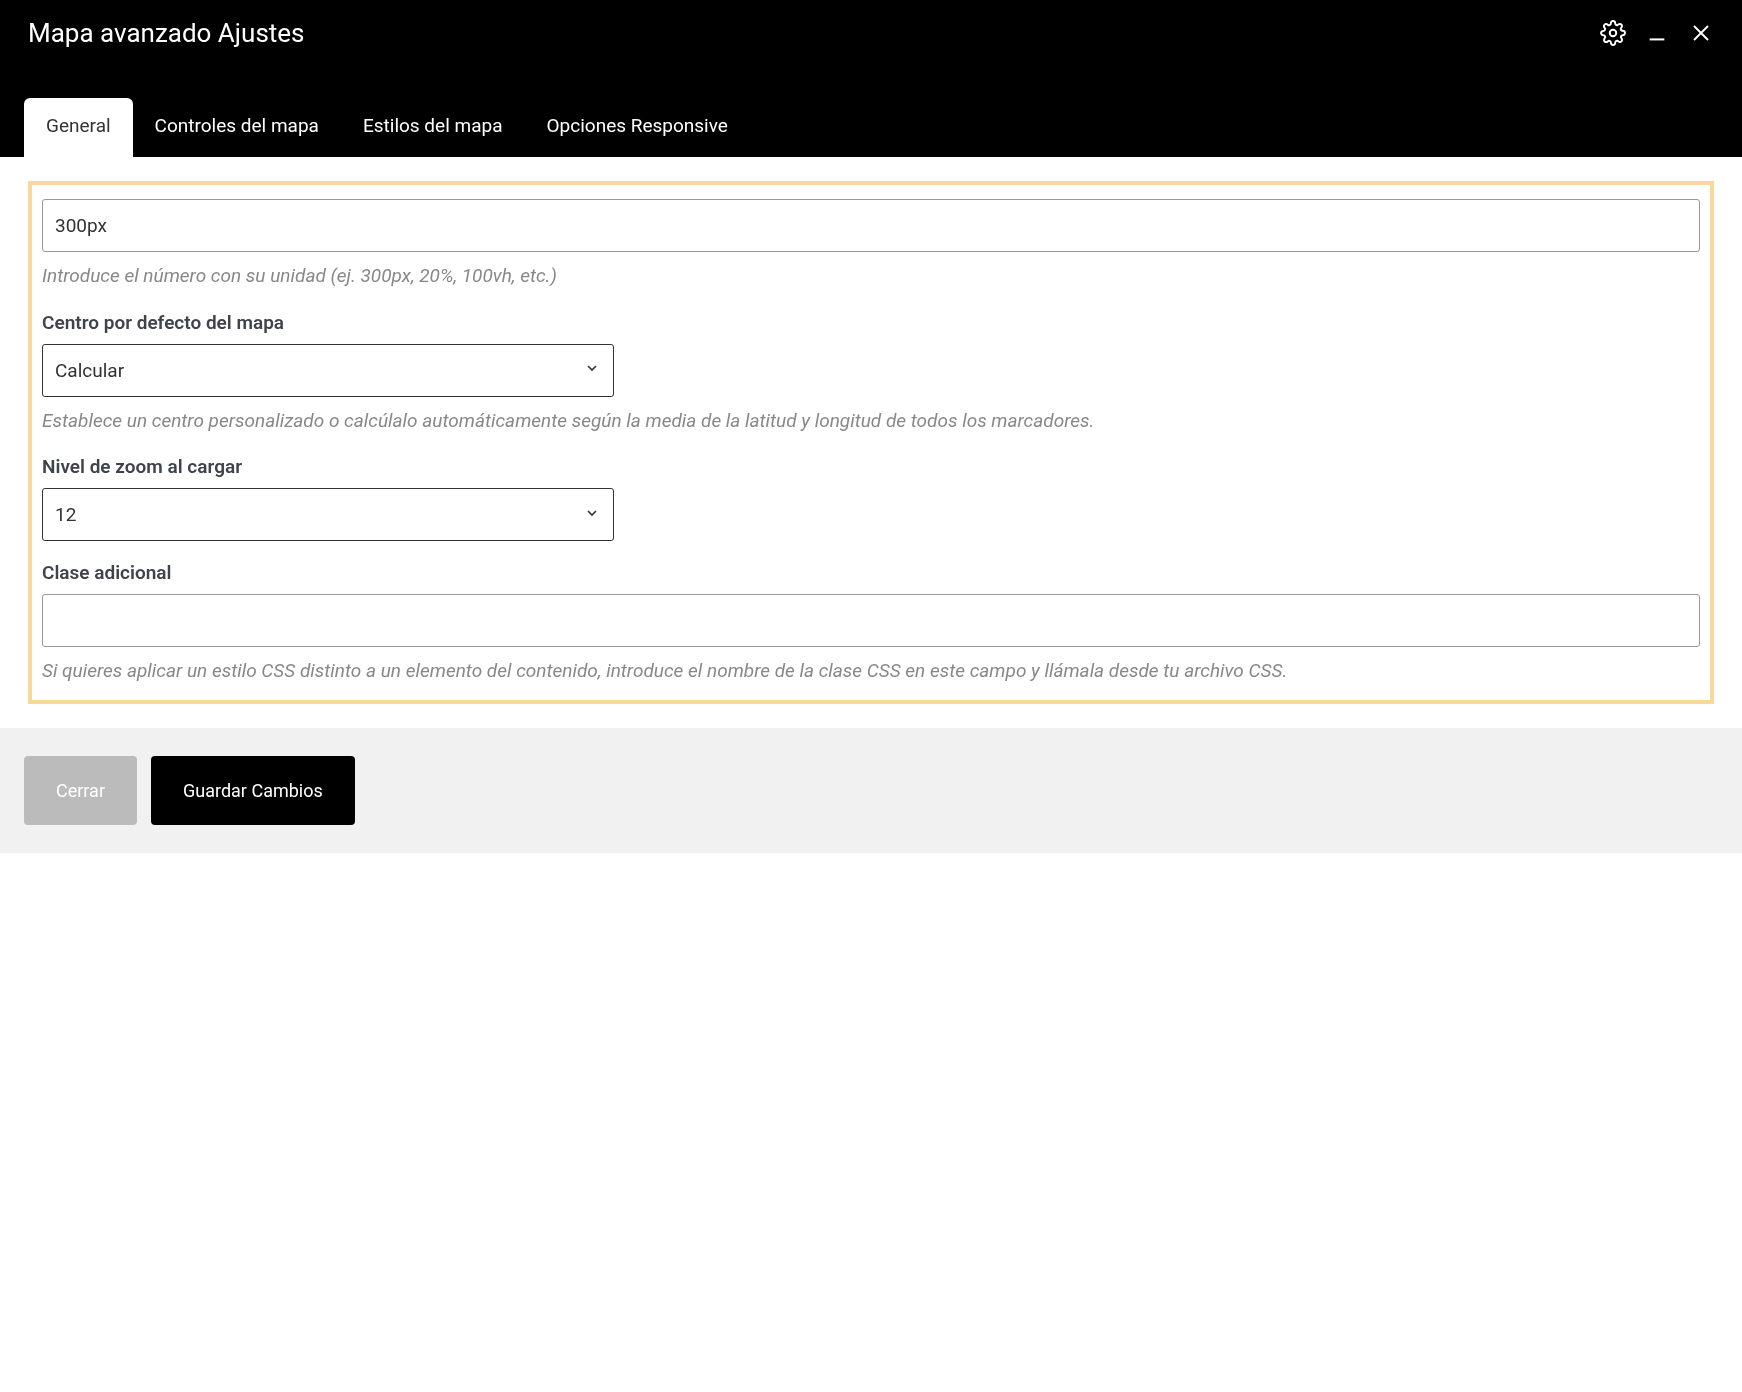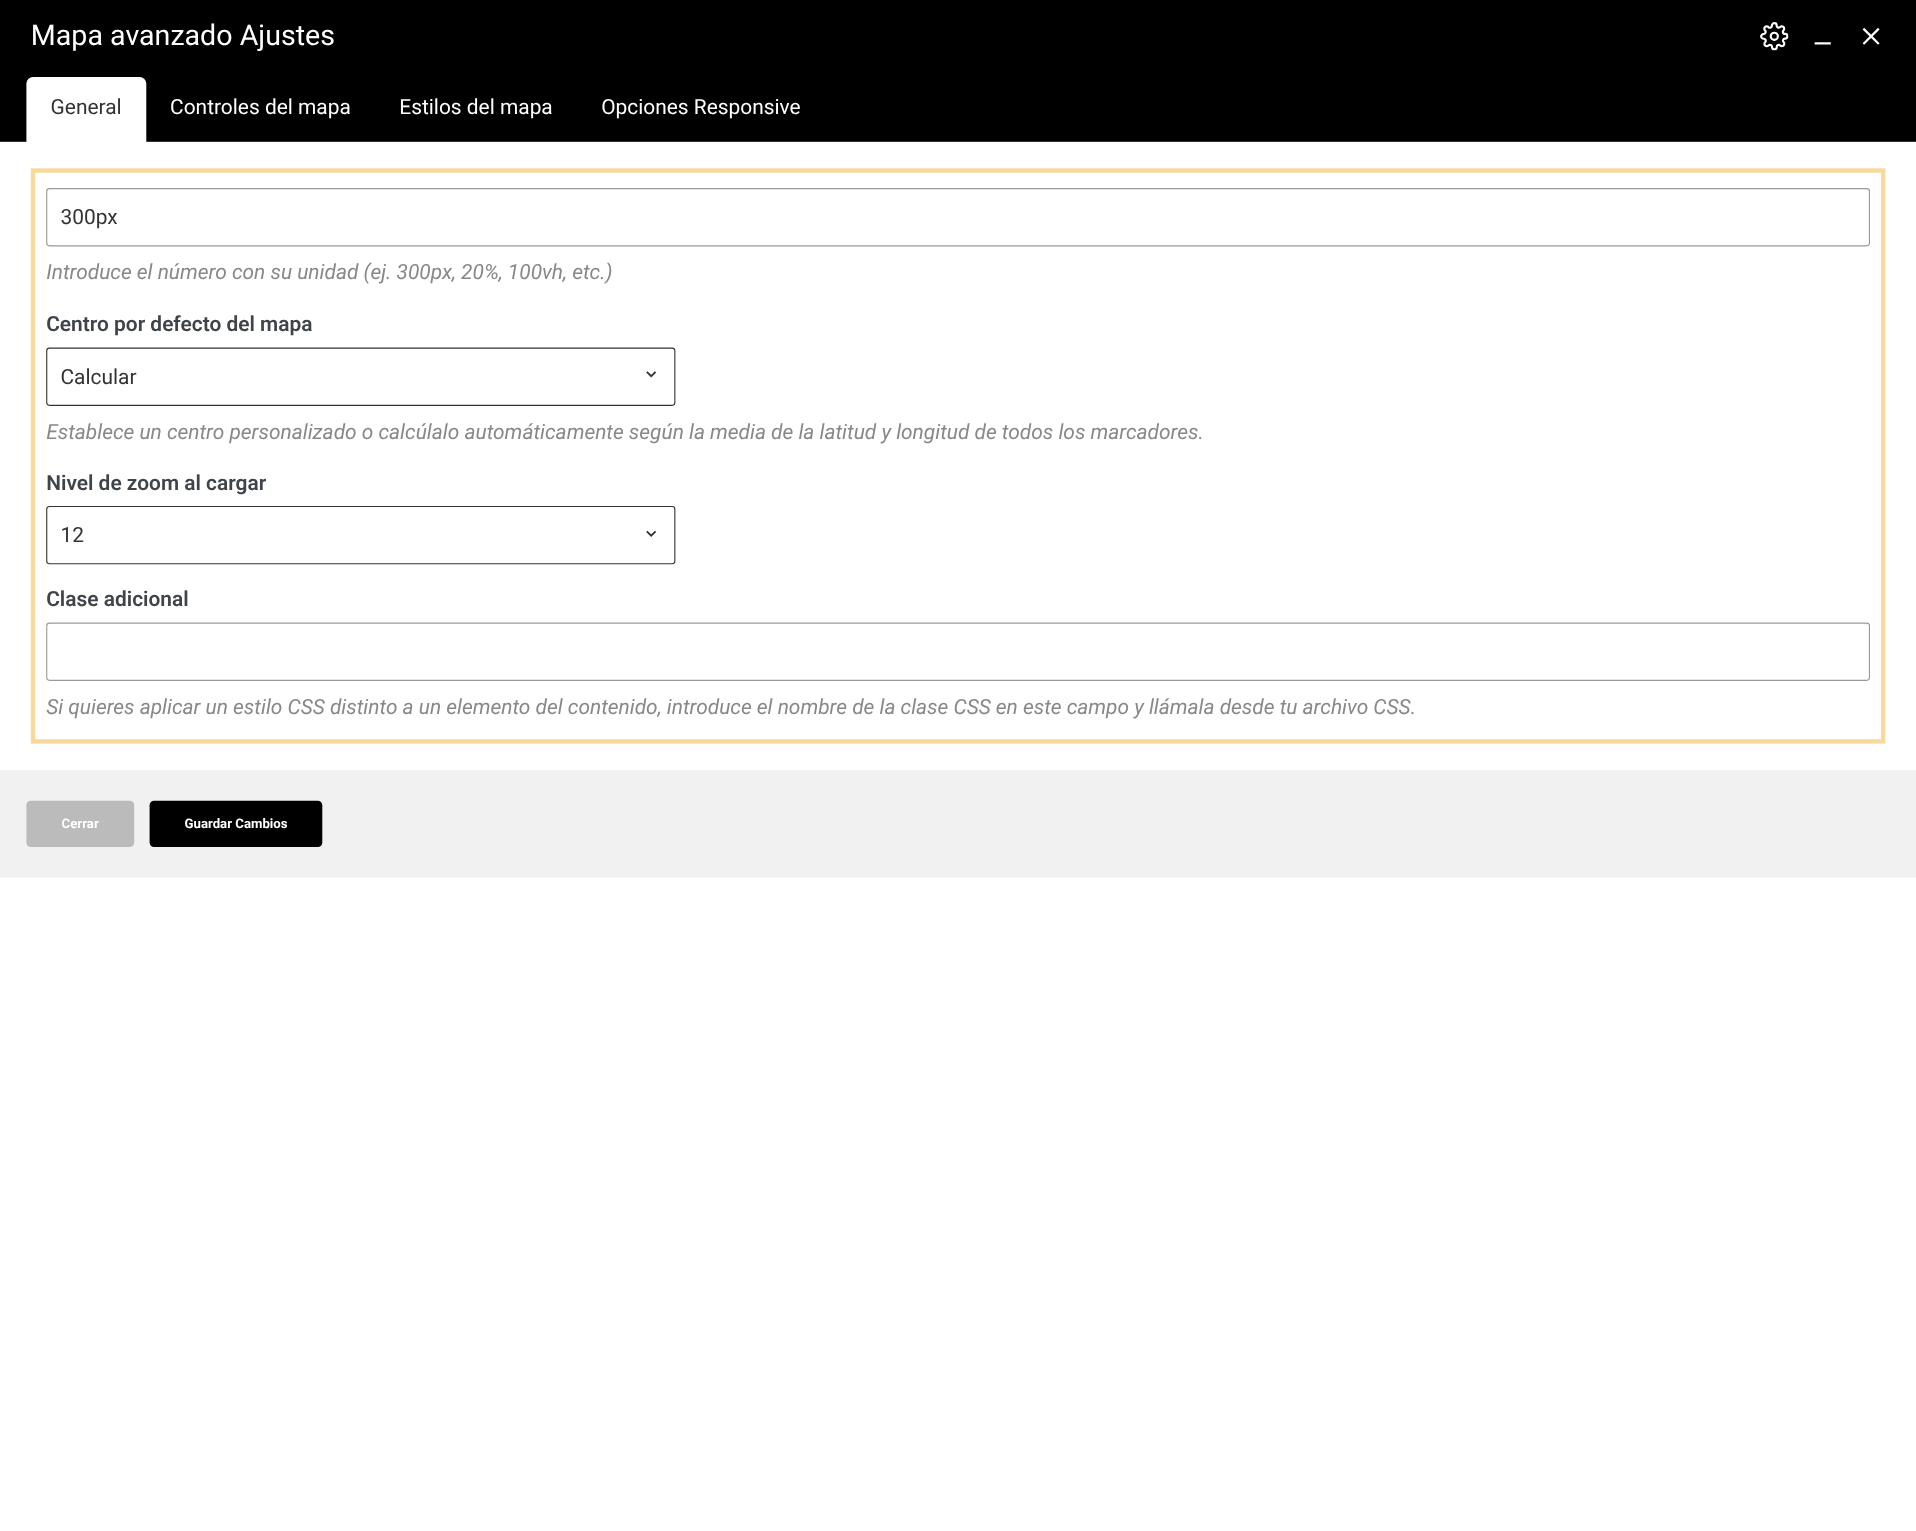--- a/index.html
+++ b/index.html
@@ -46,20 +46,21 @@
       display: flex;
       padding: 22px 24px 0 24px;
       gap: 0;
     }
     .tab {
       padding: 16px 22px 20px 22px;
       font-size: 19px;
       color: #ffffff;
       cursor: pointer;
       border-radius: 6px 6px 0 0;
+      margin-top: 28px;
     }
     .tab.active {
       background: #ffffff;
       color: #333333;
     }
     .modal-body {
       padding: 24px 28px;
       background: #ffffff;
     }
     .form-container {
@@ -121,27 +122,27 @@
       margin-top: 10px;
       line-height: 1.5;
     }
     .modal-footer {
       background: #f1f1f1;
       padding: 28px 24px;
       display: flex;
       gap: 14px;
     }
     .btn {
-      padding: 14px 32px;
-      font-size: 12px;
+      padding: 24px 32px;
+      font-size: 18px;
       border: none;
       border-radius: 4px;
       cursor: pointer;
       font-family: inherit;
-      font-weight: 700;
+      font-weight: 400;
     }
     .btn-secondary {
       background: #bbbbbb;
       color: #ffffff;
     }
     .btn-primary {
       background: #000000;
       color: #ffffff;
     }
   </style>

